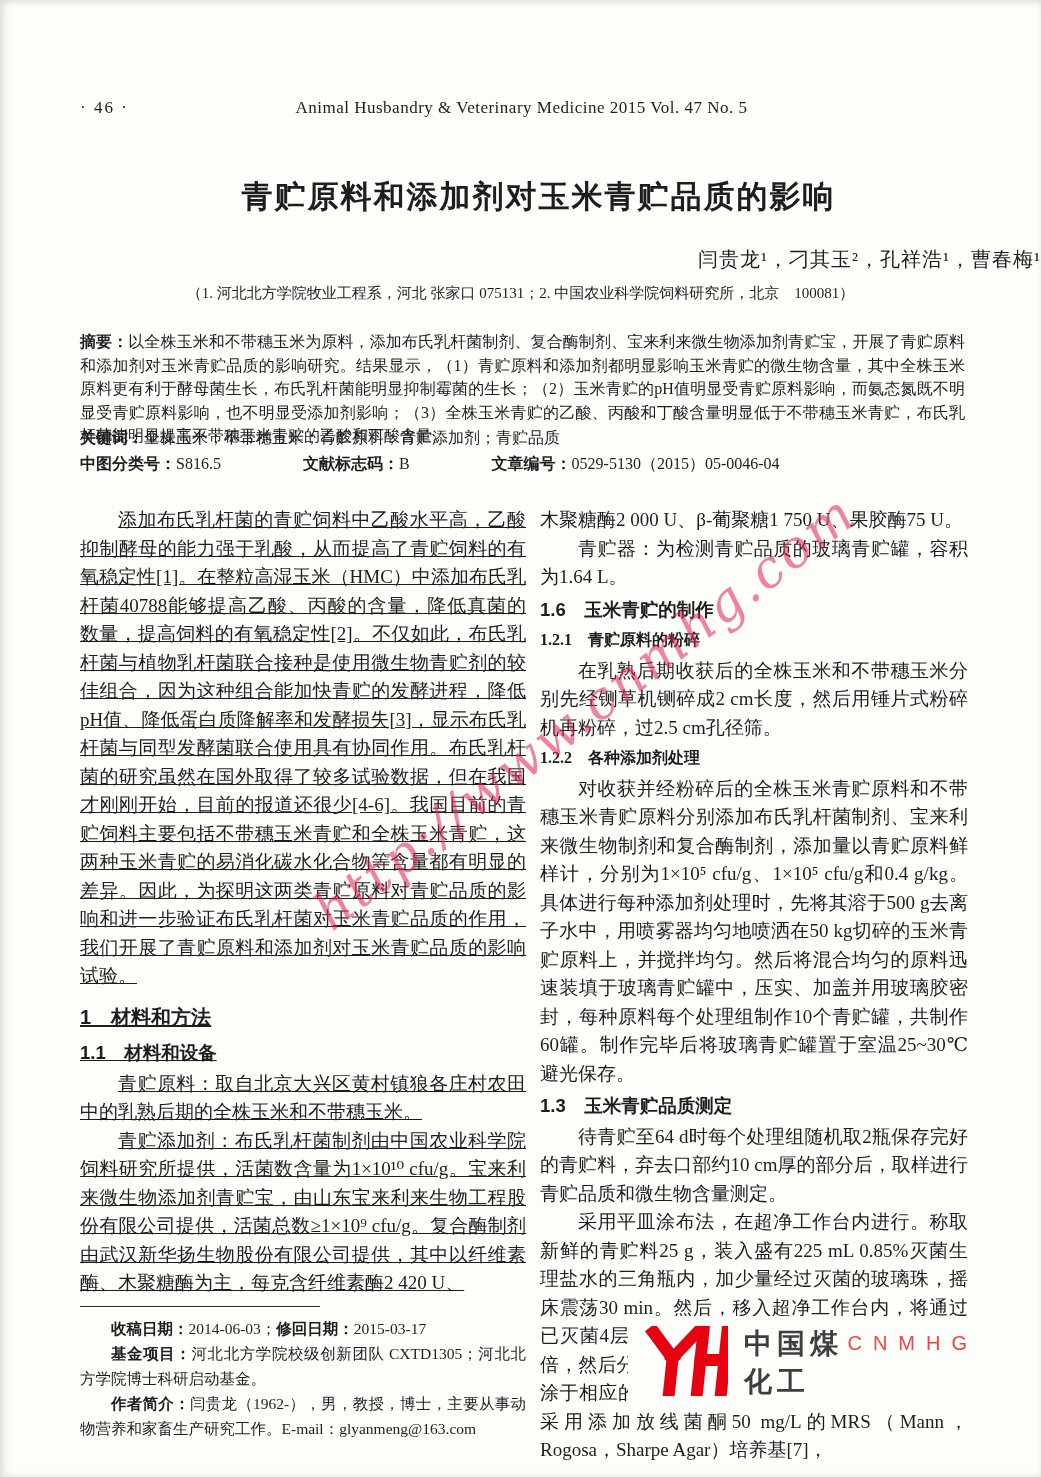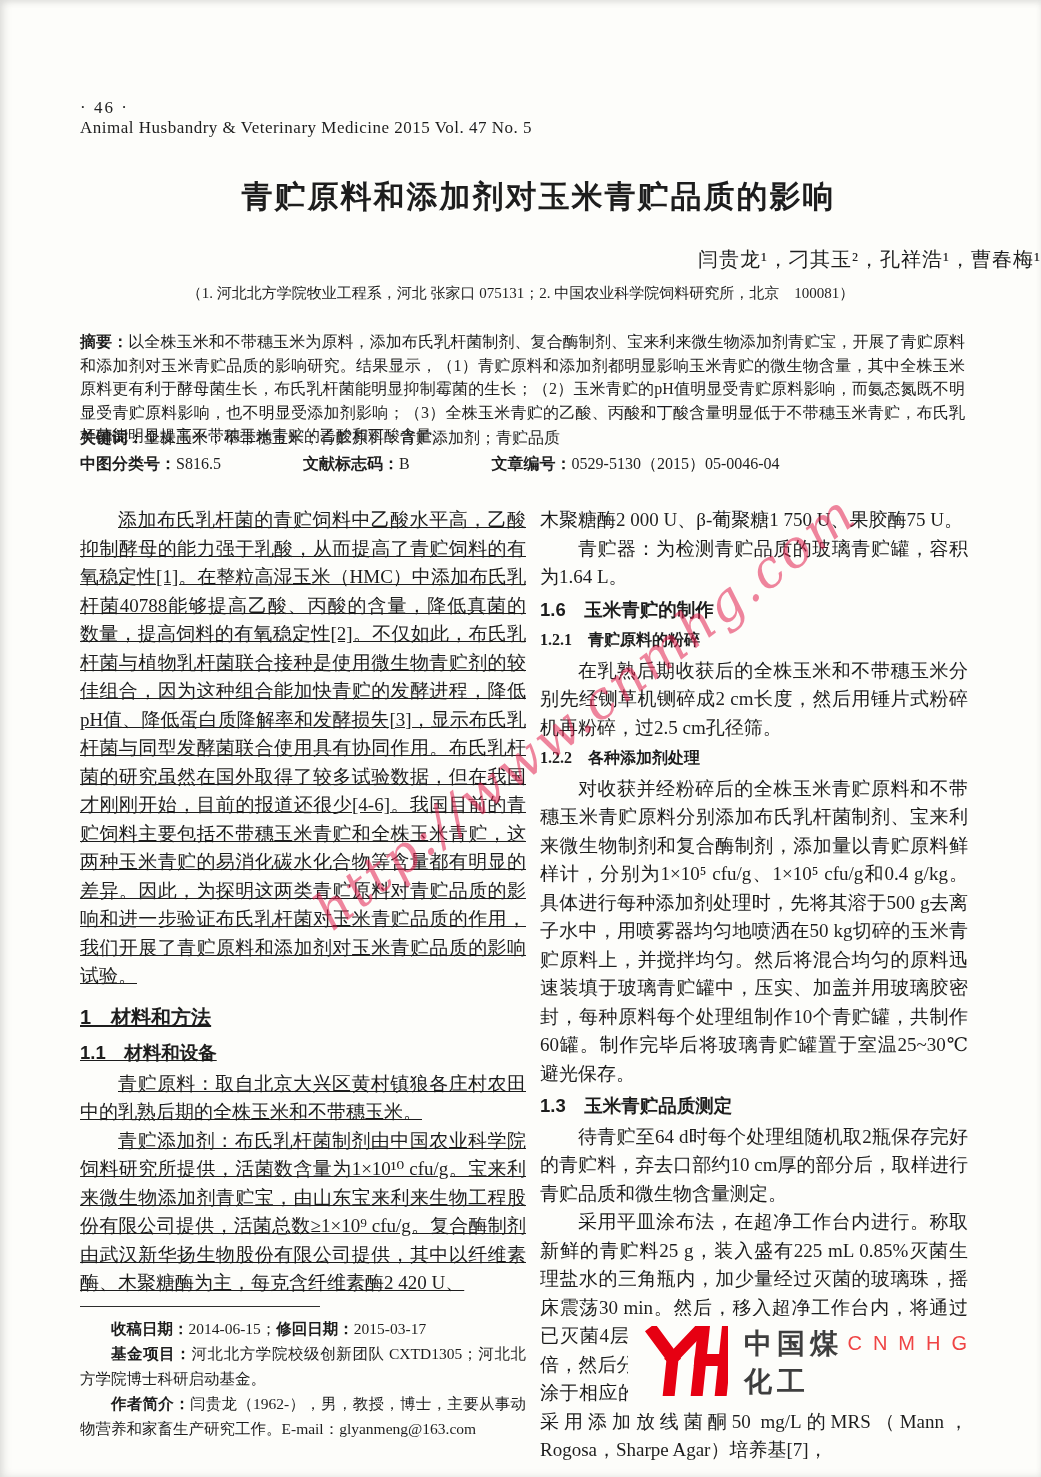--- a/index.html
+++ b/index.html
@@ -3,21 +3,21 @@
 <meta charset="utf-8">
 <style>
   * { margin:0; padding:0; box-sizing:border-box; }
   html,body { background:#e9e9e5; }
   body { font-family:"Liberation Serif","DejaVu Serif",serif; }
   .page {
     position:relative; width:1041px; height:1477px; margin:0 auto;
     background:#fdfdfa; color:#1d1d1d; overflow:hidden;
     box-shadow:inset 4px 0 8px rgba(0,0,0,0.10), inset 0 3px 6px rgba(0,0,0,0.06);
   }
-  .header { position:absolute; top:98px; left:80px; right:78px; display:flex; align-items:baseline; font-size:17px;flex-direction:column; }
+  .header { position:absolute; top:98px; left:80px; right:78px; display:flex; align-items:baseline; font-size:17px; }
   .pnum { width:90px; letter-spacing:2px; white-space:nowrap; }
   .journal { flex:1; text-align:center; letter-spacing:0.5px; }
   .pnum-spacer { width:90px; }
 
   .title {
     position:absolute; top:176px; left:0; right:0; text-align:center;
     font-family:"Liberation Sans","DejaVu Sans",sans-serif;
     font-size:31px; font-weight:bold; letter-spacing:2px;padding-left:36px;
   }
   .authors { position:absolute; top:246px; left:0; right:0; text-align:right; font-size:20px; letter-spacing:1px; }
@@ -104,21 +104,21 @@
       <p class="p">在乳熟后期收获后的全株玉米和不带穗玉米分别先经铡草机铡碎成2 cm长度，然后用锤片式粉碎机再粉碎，过2.5 cm孔径筛。</p>
       <h4 class="h3">1.2.2　各种添加剂处理</h4>
       <p class="p">对收获并经粉碎后的全株玉米青贮原料和不带穗玉米青贮原料分别添加布氏乳杆菌制剂、宝来利来微生物制剂和复合酶制剂，添加量以青贮原料鲜样计，分别为1×10⁵ cfu/g、1×10⁵ cfu/g和0.4 g/kg。具体进行每种添加剂处理时，先将其溶于500 g去离子水中，用喷雾器均匀地喷洒在50 kg切碎的玉米青贮原料上，并搅拌均匀。然后将混合均匀的原料迅速装填于玻璃青贮罐中，压实、加盖并用玻璃胶密封，每种原料每个处理组制作10个青贮罐，共制作60罐。制作完毕后将玻璃青贮罐置于室温25~30℃避光保存。</p>
       <h4 class="h2">1.3　玉米青贮品质测定</h4>
       <p class="p">待青贮至64 d时每个处理组随机取2瓶保存完好的青贮料，弃去口部约10 cm厚的部分后，取样进行青贮品质和微生物含量测定。</p>
       <p class="p">采用平皿涂布法，在超净工作台内进行。称取新鲜的青贮料25 g，装入盛有225 mL 0.85%灭菌生理盐水的三角瓶内，加少量经过灭菌的玻璃珠，摇床震荡30 min。然后，移入超净工作台内，将通过已灭菌4层纱布过滤后的液体进一步再稀释10¹~10⁷倍，然后分别吸取（10⁴、10⁵、10⁶、10⁷）的青贮液涂于相应的培养基上，涂布均匀。乳酸菌计数培养采用添加放线菌酮50 mg/L的MRS（Mann，Rogosa，Sharpe Agar）培养基[7]，</p>
     </div>
 
   <div class="footnotes">
     <div class="fn-rule"></div>
-    <p class="fn"><b class="blabel">收稿日期：</b><span>2014-06-15；</span><b class="blabel">修回日期：</b><span>2015-03-17</span></p>
+    <p class="fn"><b class="blabel">收稿日期：</b><span>2014-06-03；</span><b class="blabel">修回日期：</b><span>2015-03-17</span></p>
     <p class="fn"><b class="blabel">基金项目：</b><span>河北北方学院校级创新团队 CXTD1305；河北北方学院博士科研启动基金。</span></p>
     <p class="fn"><b class="blabel">作者简介：</b><span>闫贵龙（1962-），男，教授，博士，主要从事动物营养和家畜生产研究工作。E-mail：glyanmeng@163.com</span></p>
   </div>
 
   <div class="watermark">http://www.cnmhg.com</div>
 
   <div class="cnmhg">
     <span>
       <svg width="88" height="70" viewBox="0 0 88 70" aria-hidden="true">
         <g stroke="#e60012" stroke-width="12" fill="none" stroke-linecap="square" transform="skewX(-6) translate(8,0)">

